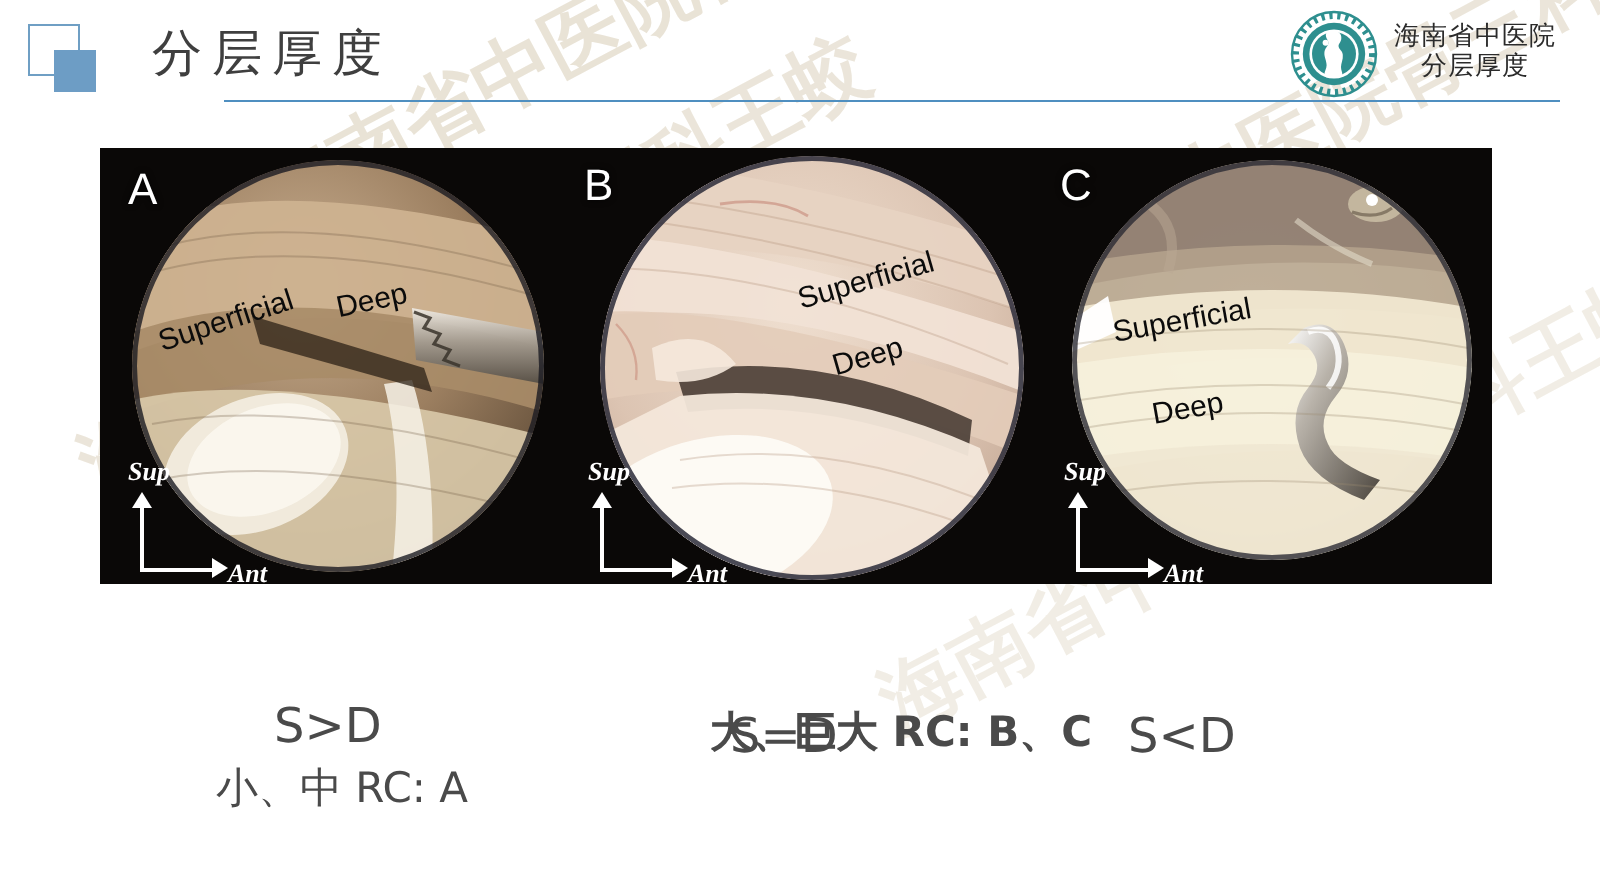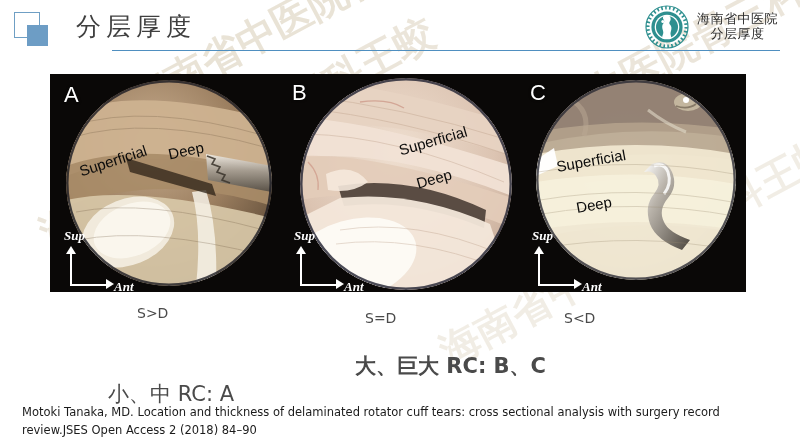--- a/index.html
+++ b/index.html
@@ -66,21 +66,21 @@
   .axis{position:absolute;z-index:6;}
   .axis .v{position:absolute;left:6px;bottom:0;width:2px;height:34px;background:#fff;}
   .axis .h{position:absolute;left:6px;bottom:0;height:2px;width:40px;background:#fff;}
   .axis .varrow{position:absolute;left:2px;bottom:32px;width:0;height:0;border-left:5px solid transparent;border-right:5px solid transparent;border-bottom:8px solid #fff;}
   .axis .harrow{position:absolute;left:42px;bottom:-3px;width:0;height:0;border-top:5px solid transparent;border-bottom:5px solid transparent;border-left:8px solid #fff;}
   .axis .lsup{position:absolute;left:0;bottom:42px;color:#fff;font-style:italic;font-size:13px;font-family:"Liberation Serif",serif;font-weight:700;text-align:center;}
   .axis .lant{position:absolute;left:50px;bottom:-9px;color:#fff;font-style:italic;font-size:13px;font-family:"Liberation Serif",serif;font-weight:700;}
 
   
   .cap{position:absolute;color:#4a4a4a;font-family:"DejaVu Sans",sans-serif;z-index:12;white-space:nowrap;}
-  .cap-sym{font-size:14px;}
+  .cap-sym{font-size:24px;margin-top:44px;}
   .cap-cn{font-size:21px;}
 
   
   .citation{
     position:absolute;left:22px;top:404px;width:756px;
     font-size:11.5px;line-height:1.55;color:#1b1b1b;
     font-family:"DejaVu Sans",sans-serif;z-index:12;
   }
 </style>
 </head>
@@ -282,21 +282,20 @@
     </div>
   </div>
 
   <div class="cap cap-sym" style="left:137px;top:305px;">S&gt;D</div>
   <div class="cap cap-sym" style="left:365px;top:310px;">S=D</div>
   <div class="cap cap-sym" style="left:564px;top:310px;">S&lt;D</div>
 
   <div class="cap cap-cn" style="left:108px;top:352px;margin-top:28px;">小、中 RC: A</div>
   <div class="cap cap-cn" style="left:355px;top:352px;font-weight:bold;">大、巨大 RC: B、C</div>
 
-  <div class="citation">Motoki Tanaka, MD. Location and thickness of delaminated rotator cuff tears: cross sectional analysis with surgery record review.JSES Open Access 2 (2018) 84–90</div>
 
   <div class="wm-layer">
     <div class="wm" style="left:120px;top:78px;font-size:40px;transform:rotate(-28deg);opacity:.55;">海南省中医院骨三科王蛟</div>
     <div class="wm" style="left:30px;top:212px;font-size:40px;transform:rotate(-28deg);opacity:.5;">海南省中医院骨三科王蛟</div>
     <div class="wm" style="left:430px;top:330px;font-size:40px;transform:rotate(-28deg);opacity:.35;">海南省中医院骨三科王蛟</div>
     <div class="wm" style="left:470px;top:130px;font-size:40px;transform:rotate(-28deg);opacity:.5;">海南省中医院骨三科王蛟</div>
   </div>
 
 </div>
 

